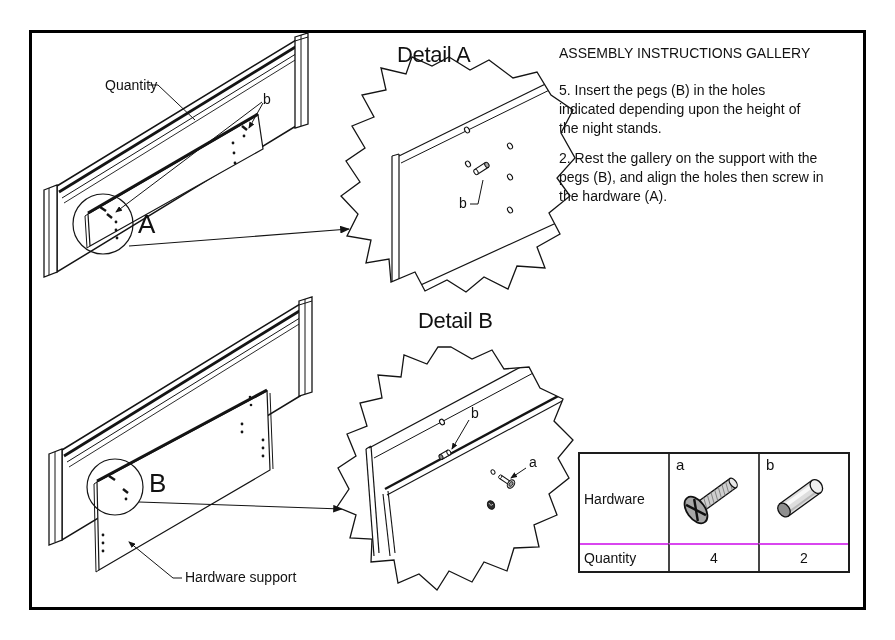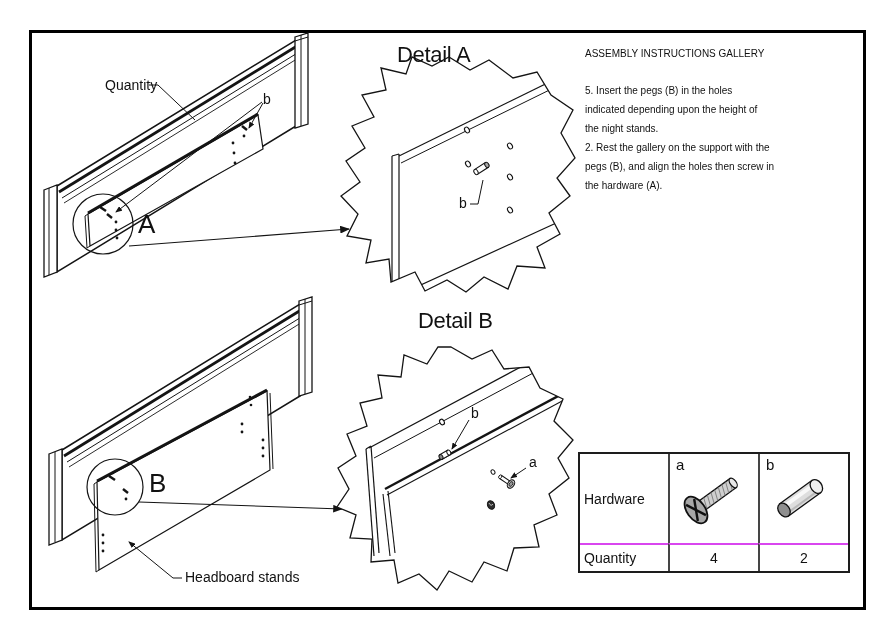--- a/index.html
+++ b/index.html
@@ -12,25 +12,25 @@
   .sheet-border{
     left:29px;top:30px;width:831px;height:574px;
     border:3px solid #000;
   }
   svg.art{left:0;top:0;pointer-events:none}
   .lbl{position:absolute;white-space:nowrap;line-height:1}
   .detail-title{font-size:22px;letter-spacing:-0.3px}
   .marker-letter{font-size:26px}
   .small-lbl{font-size:14px}
   .tiny-lbl{font-size:14px}
-  .instr{position:absolute;left:585px;top:44px;width:292px;font-size:10px;line-height:19px}
+  .instr{position:absolute;left:559px;top:44px;width:292px;font-size:14px;line-height:19px}
   .instr .ttl{white-space:nowrap}
   .step{white-space:pre-line}
   .step1{margin-top:18px}
-  .step2{}
+  .step2{margin-top:11px}
   .hw-table{
     position:absolute;left:578px;top:452px;width:272px;height:121px;
     border:2px solid #1d1d1d;box-sizing:border-box;background:#fff;
     display:grid;grid-template-columns:88px 90px 90px;grid-template-rows:89px 28px;
   }
   .hw-cell{
     position:relative;display:flex;align-items:center;justify-content:center;
     font-size:14px;border-left:2px solid #454545;border-top:2px solid #d946ef;
     box-sizing:border-box;
   }
@@ -233,21 +233,21 @@
 <div class="lbl detail-title" style="left:418px;top:310px">Detail B</div>
 
 <div class="lbl small-lbl" style="left:105px;top:78px">Quantity</div>
 <div class="lbl tiny-lbl" style="left:263px;top:92px">b</div>
 <div class="lbl marker-letter" style="left:138px;top:211px">A</div>
 <div class="lbl tiny-lbl" style="left:459px;top:196px">b</div>
 
 <div class="lbl marker-letter" style="left:149px;top:470px">B</div>
 <div class="lbl tiny-lbl" style="left:471px;top:406px">b</div>
 <div class="lbl tiny-lbl" style="left:529px;top:455px">a</div>
-<div class="lbl small-lbl" style="left:185px;top:570px">Headboard stands</div>
+<div class="lbl small-lbl" style="left:185px;top:570px">Hardware support</div>
 
 <div class="instr">
   <div class="ttl">ASSEMBLY INSTRUCTIONS GALLERY</div>
   <div class="step step1">5. Insert the pegs (B) in the holes
 indicated depending upon the height of
 the night stands.</div>
   <div class="step step2">2. Rest the gallery on the support with the
 pegs (B), and align the holes then screw in
 the hardware (A).</div>
 </div>

